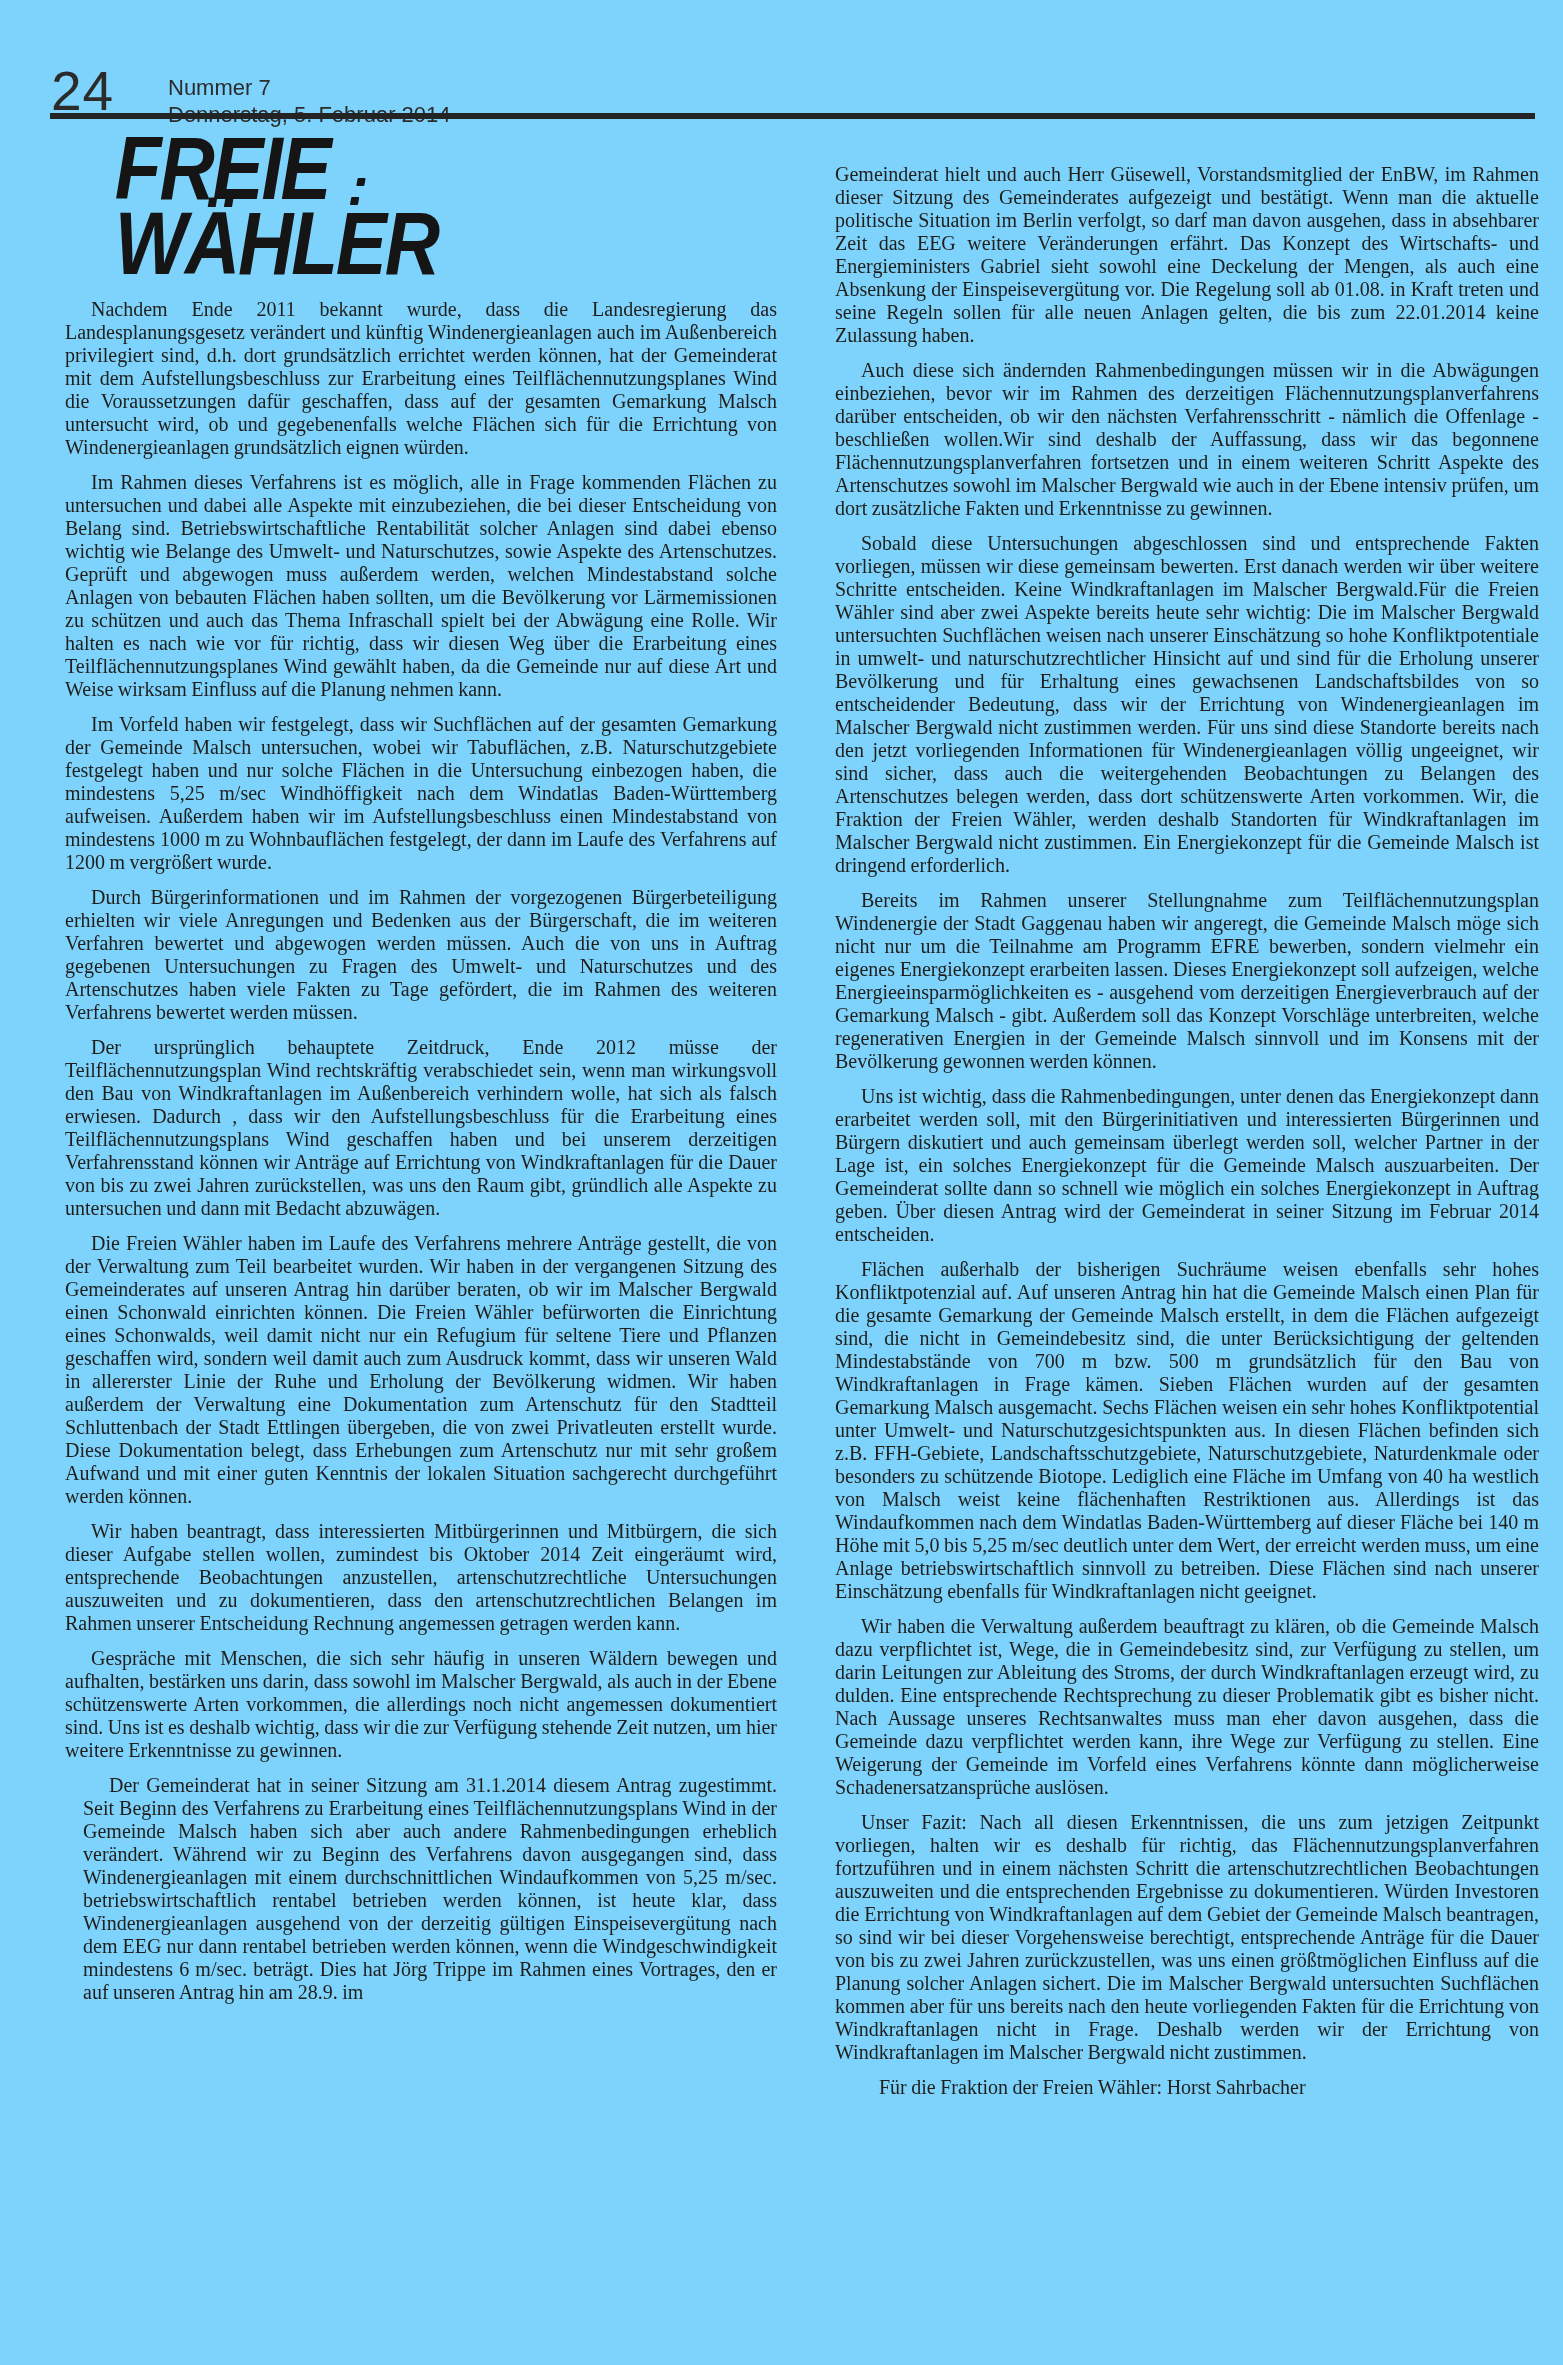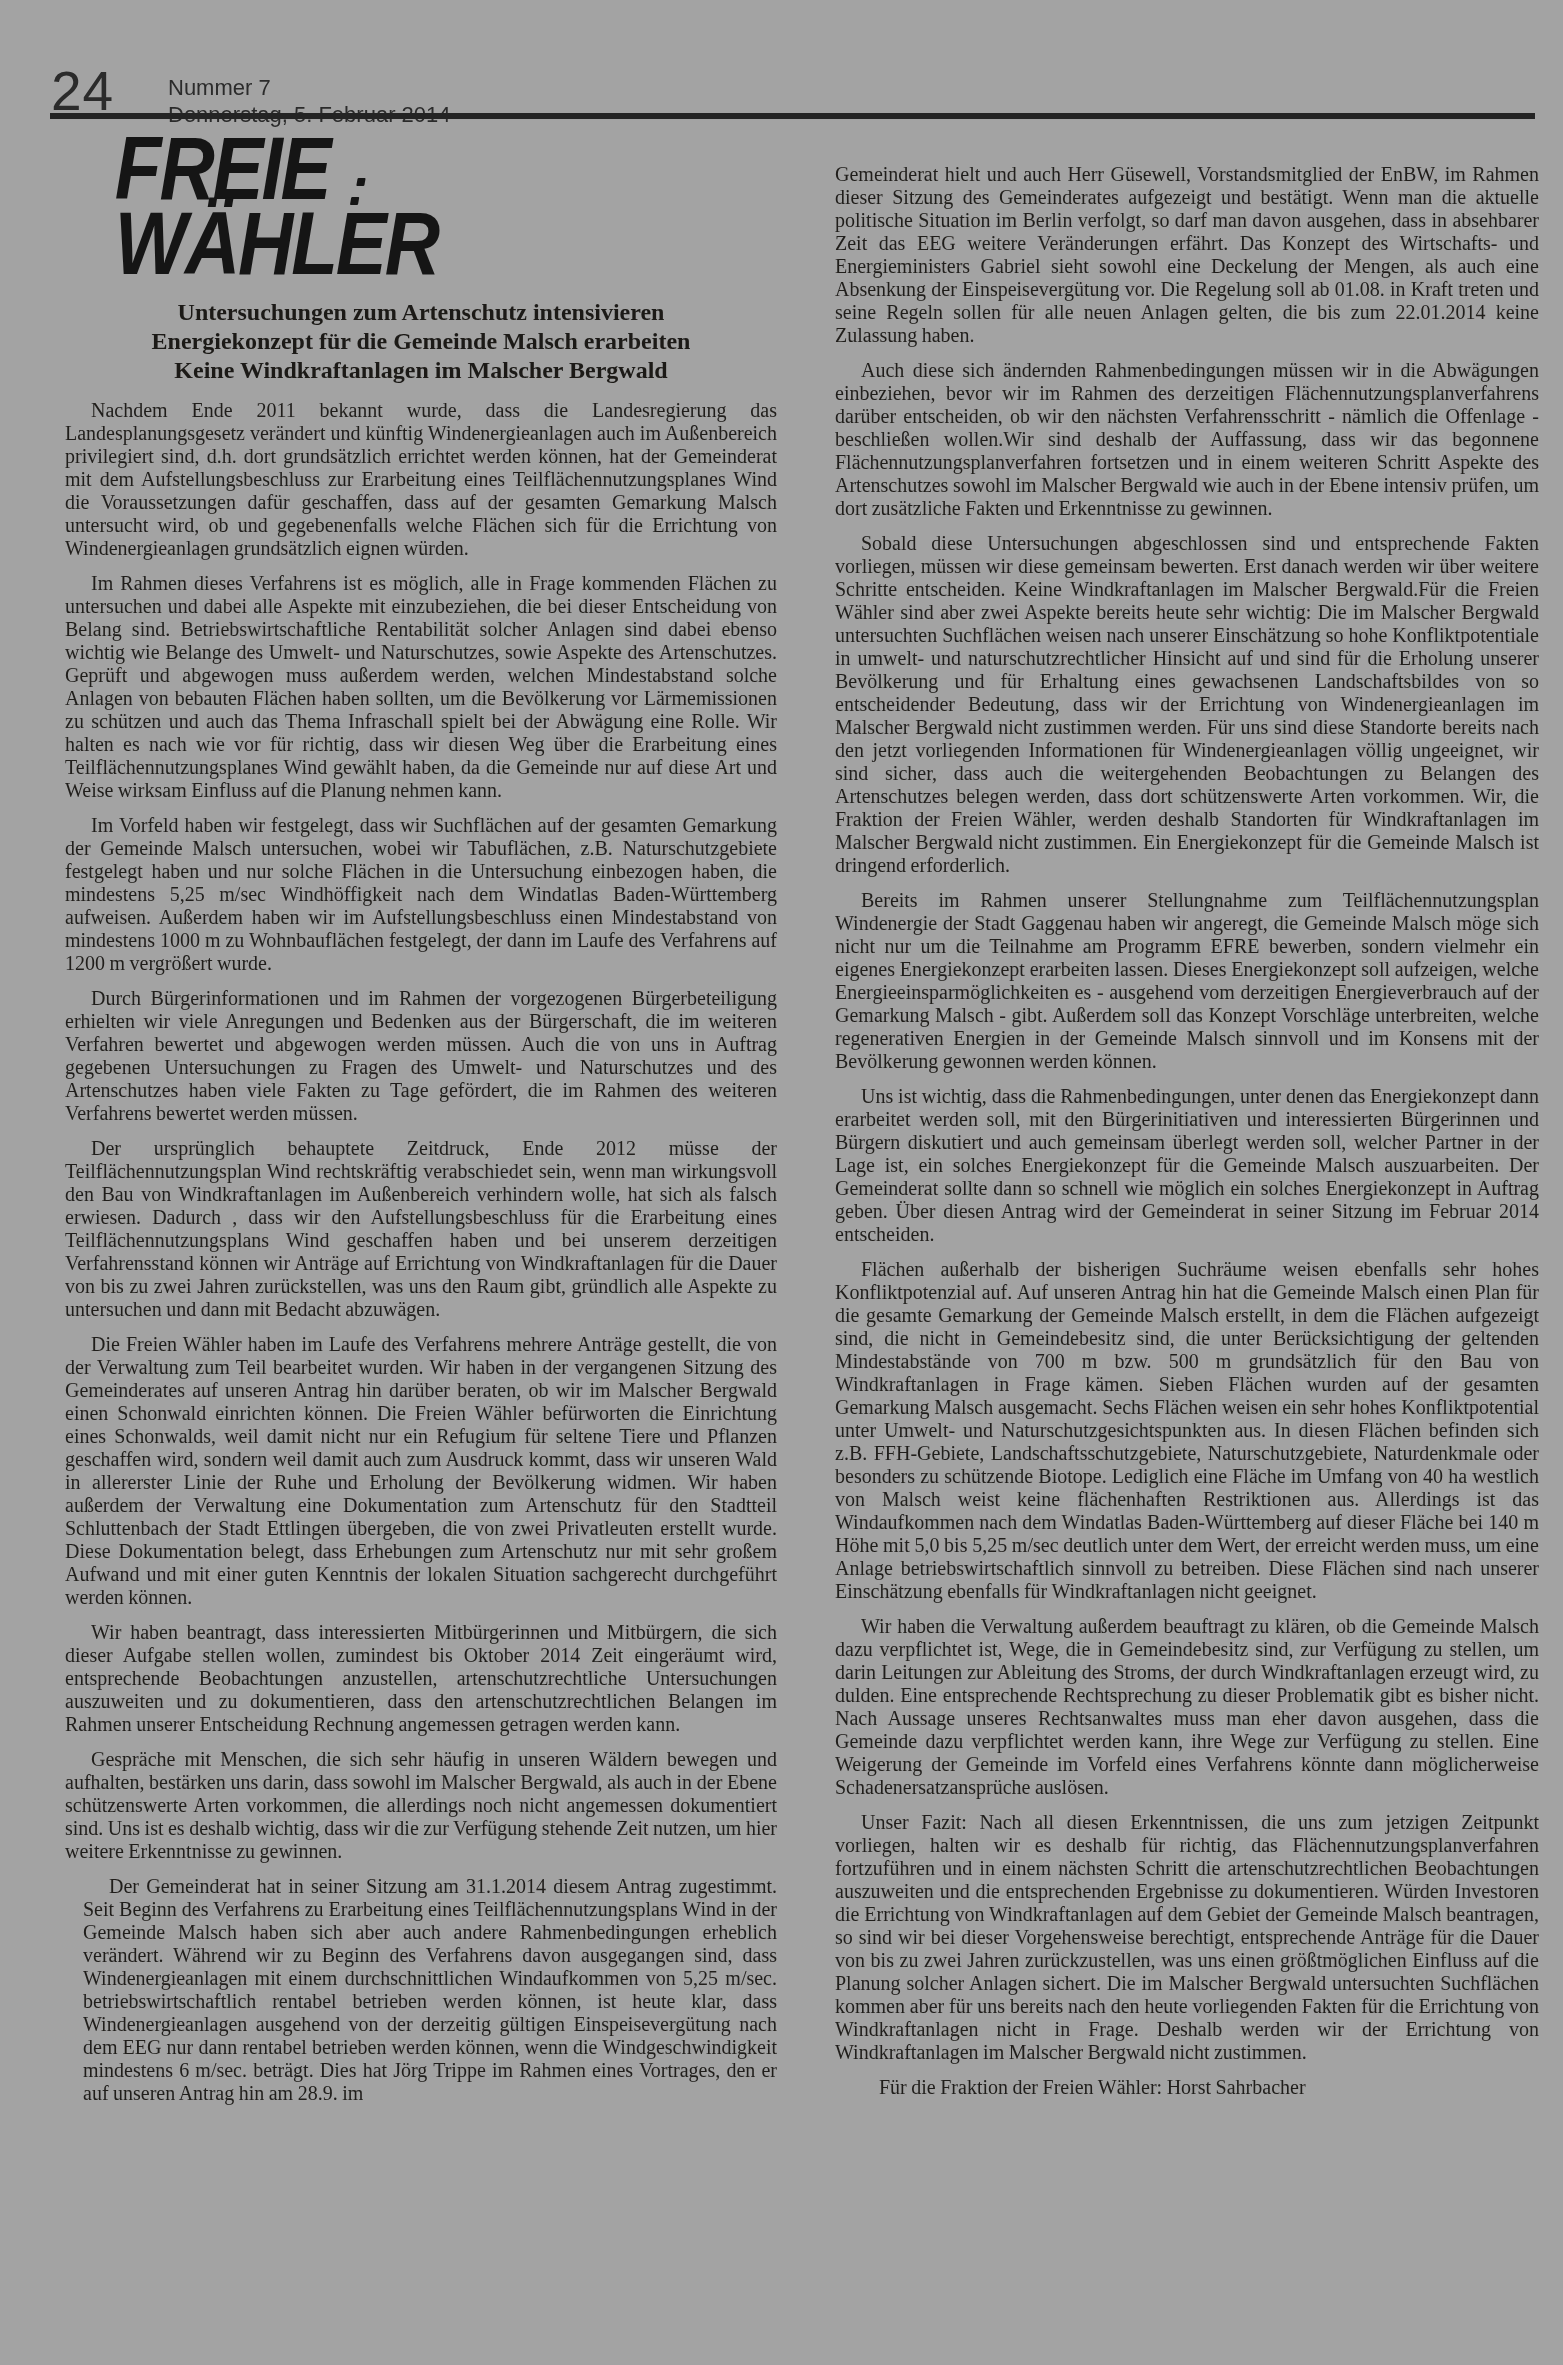--- a/index.html
+++ b/index.html
@@ -1,21 +1,21 @@
 <!DOCTYPE html>
 <html lang="de" style="font-size:8px"><head>
 <meta charset="utf-8">
 <style>
   * { box-sizing: border-box; }
   html, body { margin: 0; padding: 0; background: #e8e7e2; }
   .page {
     position: relative;
     width: 1564px;
     height: 2366px;
-    background: #a3a3a3;
+    background: #7dd3fc;
     color: #201e1b;
     font-family: "Liberation Serif", serif;
     overflow: hidden;
   }
   
   .page-number {
     position: absolute; left: 51px; top: 64px;
     font-family: "Liberation Sans", sans-serif;
     font-size: 55px; line-height: 1; color: #2b2b2b; letter-spacing: 1px;
   }
@@ -76,25 +76,20 @@
   <div class="rule"></div>
 
   <div class="col left-col">
 
     <div class="logo">
       <div class="logo-line">FREIE</div>
       <div class="logo-line">WÄHLER</div>
       <div class="logo-dots"></div>
     </div>
 
-    <div class="headline">
-        <div class="headline-line">Untersuchungen zum Artenschutz intensivieren</div>
-        <div class="headline-line">Energiekonzept für die Gemeinde Malsch erarbeiten</div>
-        <div class="headline-line">Keine Windkraftanlagen im Malscher Bergwald</div>
-      </div>
 
     <div class="paras">
         <p class="indent"><span>Nachdem Ende 2011 bekannt wurde, dass die Landesregierung das Landesplanungsgesetz verändert und künftig Windenergieanlagen auch im Außenbereich privilegiert sind, d.h. dort grundsätzlich errichtet werden können, hat der Gemeinderat mit dem Aufstellungsbeschluss zur Erarbeitung eines Teilflächennutzungsplanes Wind die Voraussetzungen dafür geschaffen, dass auf der gesamten Gemarkung Malsch untersucht wird, ob und gegebenenfalls welche Flächen sich für die Errichtung von Windenergieanlagen grundsätzlich eignen würden.</span></p>
         <p class="indent"><span>Im Rahmen dieses Verfahrens ist es möglich, alle in Frage kommenden Flächen zu untersuchen und dabei alle Aspekte mit einzubeziehen, die bei dieser Entscheidung von Belang sind. Betriebswirtschaftliche Rentabilität solcher Anlagen sind dabei ebenso wichtig wie Belange des Umwelt- und Naturschutzes, sowie Aspekte des Artenschutzes. Geprüft und abgewogen muss außerdem werden, welchen Mindestabstand solche Anlagen von bebauten Flächen haben sollten, um die Bevölkerung vor Lärmemissionen zu schützen und auch das Thema Infraschall spielt bei der Abwägung eine Rolle. </span><b>Wir halten es nach wie vor für richtig, dass wir diesen Weg über die Erarbeitung eines Teilflächennutzungsplanes Wind gewählt haben, da die Gemeinde nur auf diese Art und Weise wirksam Einfluss auf die Planung nehmen kann.</b></p>
         <p class="indent"><span>Im Vorfeld haben wir festgelegt, dass wir Suchflächen auf der gesamten Gemarkung der Gemeinde Malsch untersuchen, wobei wir Tabuflächen, z.B. Naturschutzgebiete festgelegt haben und nur solche Flächen in die Untersuchung einbezogen haben, die mindestens 5,25 m/sec Windhöffigkeit nach dem Windatlas Baden-Württemberg aufweisen. Außerdem haben wir im Aufstellungsbeschluss einen Mindestabstand von mindestens 1000 m zu Wohnbauflächen festgelegt, der dann im Laufe des Verfahrens auf 1200 m vergrößert wurde.</span></p>
         <p class="indent"><span>Durch Bürgerinformationen und im Rahmen der vorgezogenen Bürgerbeteiligung erhielten wir viele Anregungen und Bedenken aus der Bürgerschaft, die im weiteren Verfahren bewertet und abgewogen werden müssen. Auch die von uns in Auftrag gegebenen Untersuchungen zu Fragen des Umwelt- und Naturschutzes und des Artenschutzes haben viele Fakten zu Tage gefördert, die im Rahmen des weiteren Verfahrens bewertet werden müssen.</span></p>
         <p class="indent"><span>Der ursprünglich behauptete Zeitdruck, Ende 2012 müsse der Teilflächennutzungsplan Wind rechtskräftig verabschiedet sein, wenn man wirkungsvoll den Bau von Windkraftanlagen im Außenbereich verhindern wolle, hat sich als falsch erwiesen. Dadurch , dass wir den Aufstellungsbeschluss für die Erarbeitung eines Teilflächennutzungsplans Wind geschaffen haben und bei unserem derzeitigen Verfahrensstand können wir Anträge auf Errichtung von Windkraftanlagen für die Dauer von bis zu zwei Jahren zurückstellen, was uns den Raum gibt, gründlich alle Aspekte zu untersuchen und dann mit Bedacht abzuwägen.</span></p>
         <p class="indent"><span>Die Freien Wähler haben im Laufe des Verfahrens mehrere Anträge gestellt, die von der Verwaltung zum Teil bearbeitet wurden. </span><b>Wir haben in der vergangenen Sitzung des Gemeinderates auf unseren Antrag hin darüber beraten, ob wir im Malscher Bergwald einen Schonwald einrichten können. Die Freien Wähler befürworten die Einrichtung eines Schonwalds, weil damit nicht nur ein Refugium für seltene Tiere und Pflanzen geschaffen wird, sondern weil damit auch zum Ausdruck kommt, dass wir unseren Wald in allererster Linie der Ruhe und Erholung der Bevölkerung widmen.</b><span> Wir haben außerdem der Verwaltung eine Dokumentation zum Artenschutz für den Stadtteil Schluttenbach der Stadt Ettlingen übergeben, die von zwei Privatleuten erstellt wurde. Diese Dokumentation belegt, dass Erhebungen zum Artenschutz nur mit sehr großem Aufwand und mit einer guten Kenntnis der lokalen Situation sachgerecht durchgeführt werden können.</span></p>
         <p class="indent"><b>Wir haben beantragt, dass interessierten Mitbürgerinnen und Mitbürgern, die sich dieser Aufgabe stellen wollen, zumindest bis Oktober 2014 Zeit eingeräumt wird, entsprechende Beobachtungen anzustellen, artenschutzrechtliche Untersuchungen auszuweiten und zu dokumentieren, dass den artenschutzrechtlichen Belangen im Rahmen unserer Entscheidung Rechnung angemessen getragen werden kann.</b></p>
         <p class="indent"><span>Gespräche mit Menschen, die sich sehr häufig in unseren Wäldern bewegen und aufhalten, bestärken uns darin, dass sowohl im Malscher Bergwald, als auch in der Ebene schützenswerte Arten vorkommen, die allerdings noch nicht angemessen dokumentiert sind. Uns ist es deshalb wichtig, dass wir die zur Verfügung stehende Zeit nutzen, um hier weitere Erkenntnisse zu gewinnen.</span></p>

